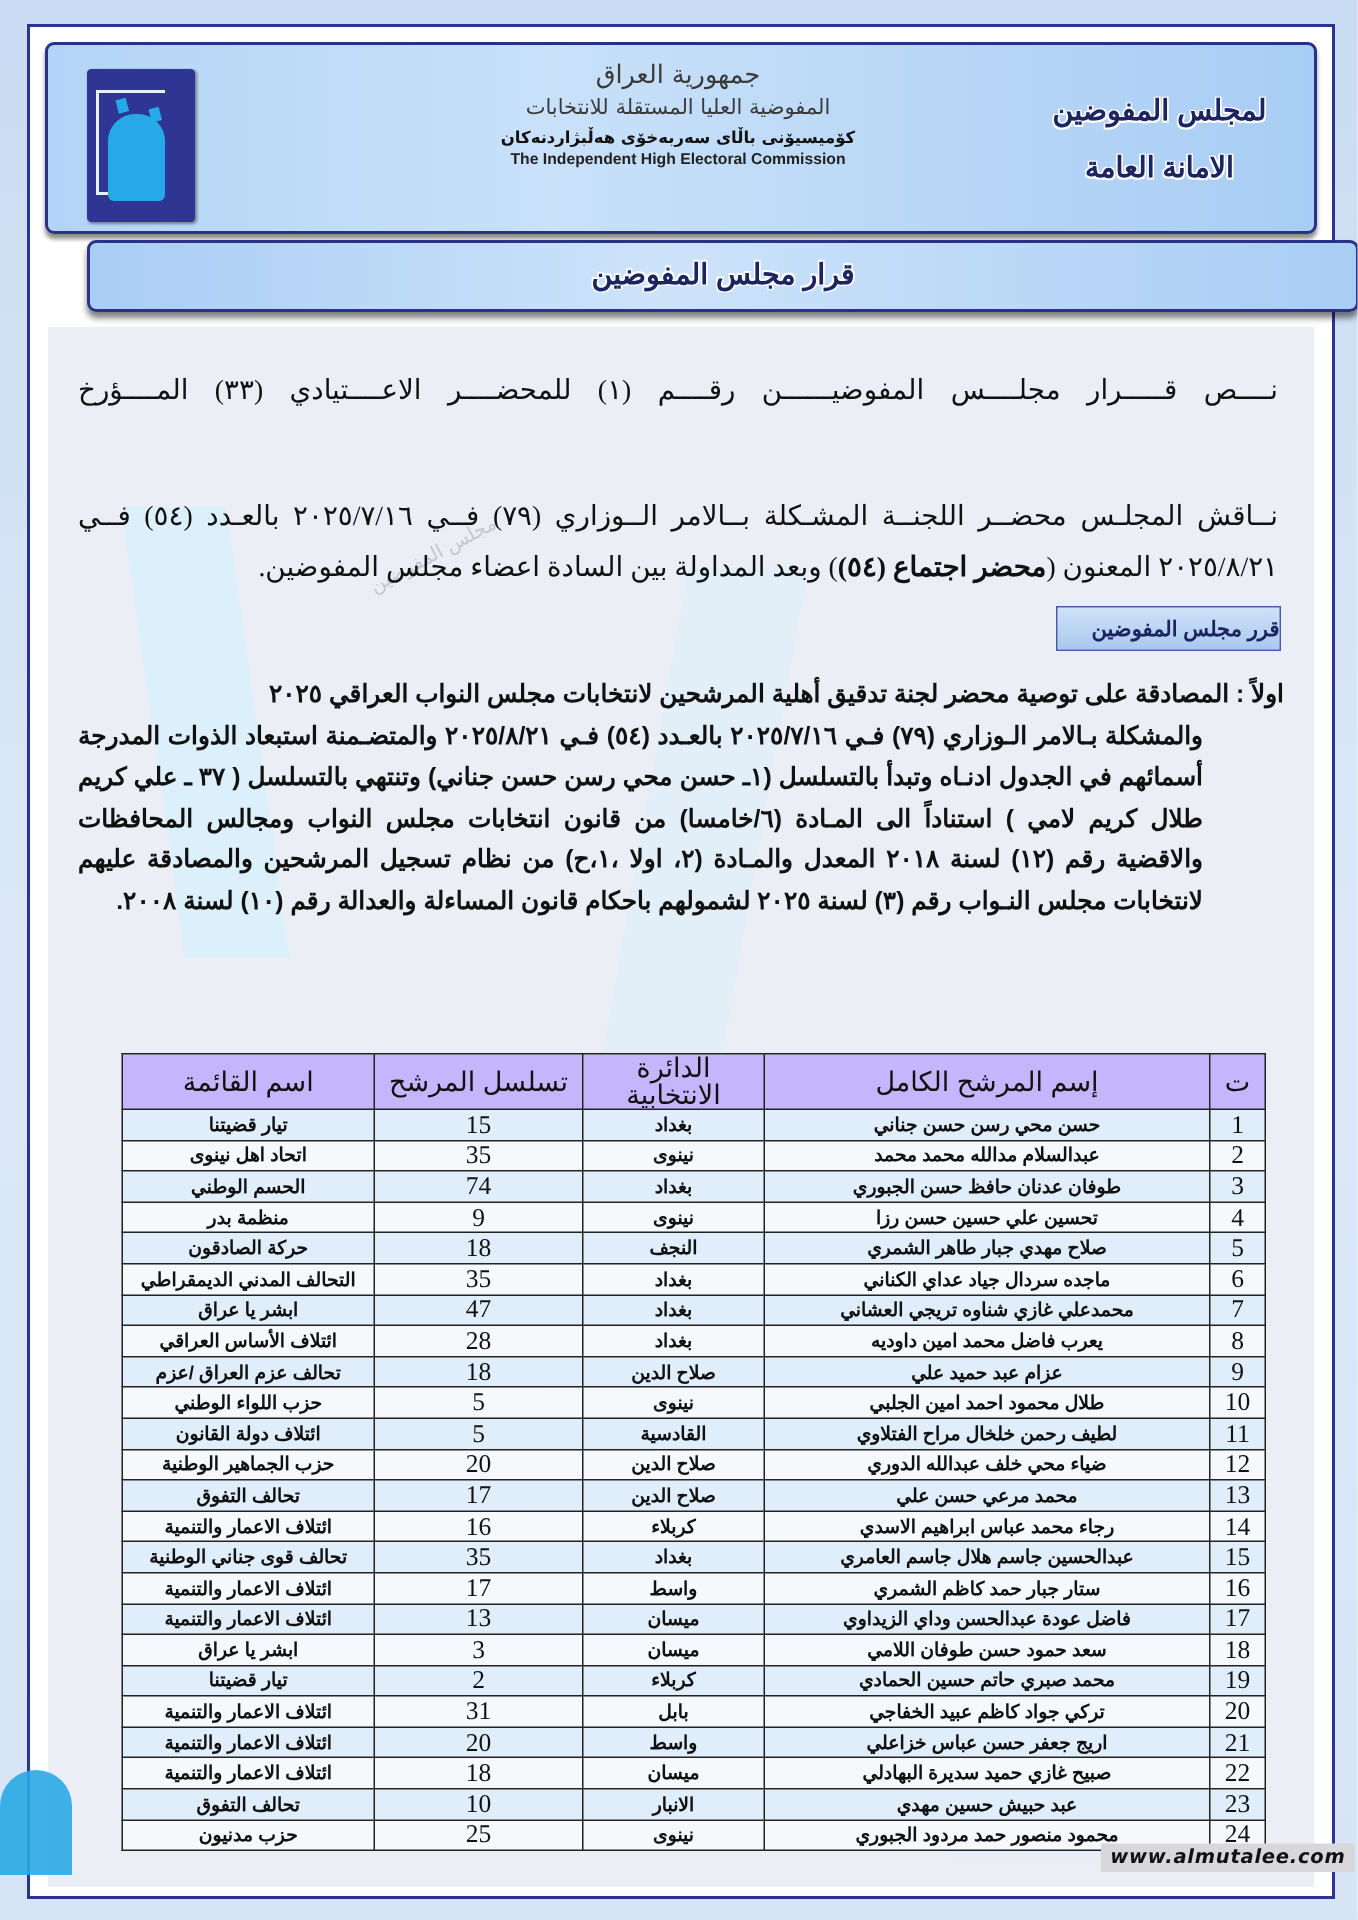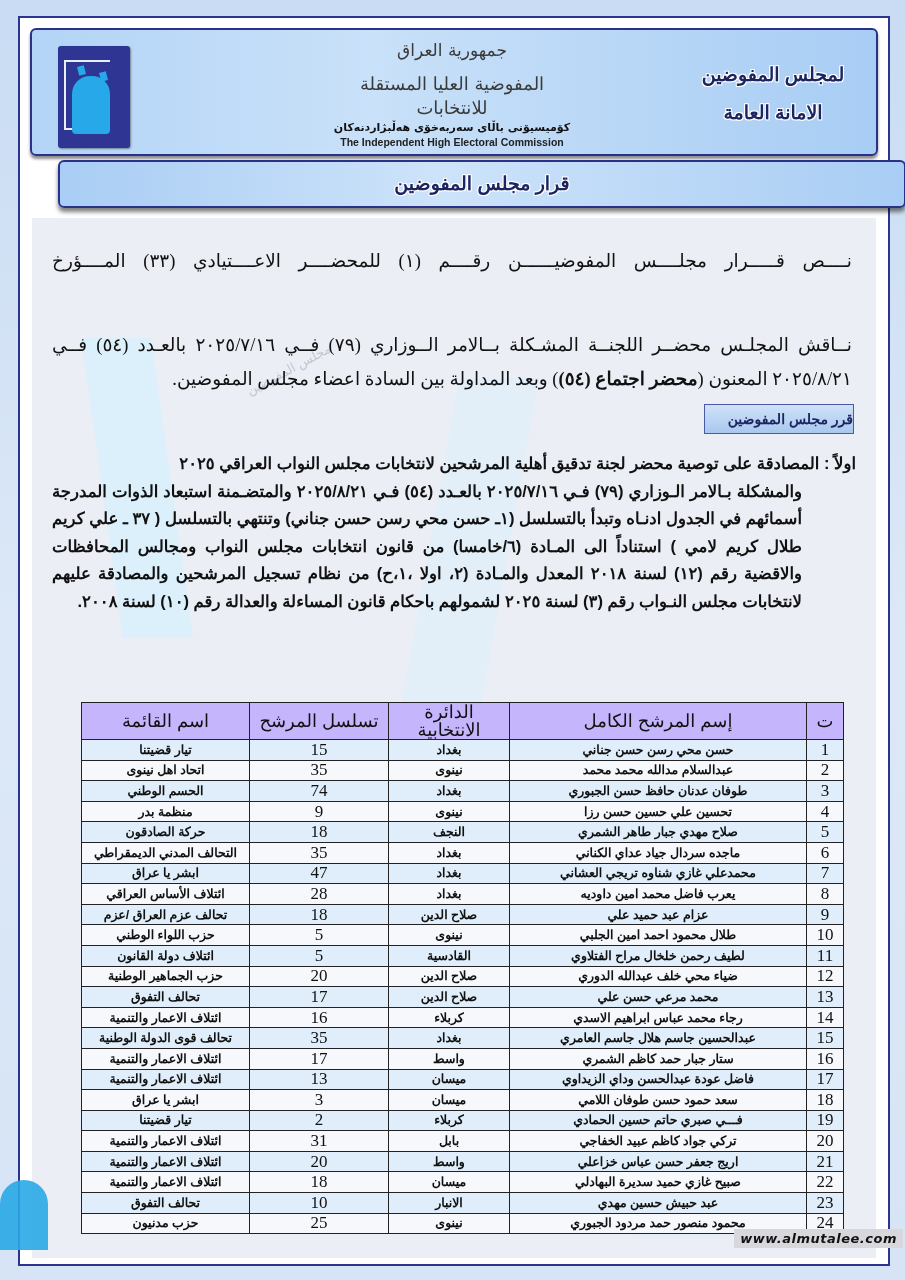--- a/index.html
+++ b/index.html
@@ -29,21 +29,21 @@
     }
     .logo .figure {
       position: absolute; left: 14px; top: 30px; width: 38px; height: 58px;
       background: #27a8e8; border-radius: 18px 18px 4px 4px;
     }
     .logo .ballot {
       position: absolute; width: 7px; height: 9px; background: #27a8e8; transform: rotate(-15deg);
     }
     .emblem { position: absolute; left: 300px; top: 10px; width: 240px; text-align: center; color: #333; }
     .emblem .ar1 { font-family: "DejaVu Serif", serif; font-size: 17px; color: #3a3a3a; line-height: 20px; }
-    .emblem .ar2 { font-family: "DejaVu Serif", serif; font-size: 18px; color: #3a3a3a; line-height: 24px; margin-top: 12px; }
+    .emblem .ar2 { font-family: "DejaVu Serif", serif; font-size: 14px; color: #3a3a3a; line-height: 24px; }
     .emblem .ku { font-size: 11px; font-weight: bold; color: #111; line-height: 16px; }
     .emblem .en { font-family: "Liberation Sans", sans-serif; font-size: 10.5px; color: #222; font-weight: bold; }
     .secretariat {
       position: absolute; right: 28px; top: 26px; width: 150px; text-align: center;
       font-family: "Liberation Sans", sans-serif; font-weight: bold; font-size: 19px;
       color: #1d2560; line-height: 38px;
       text-shadow: 1px 1px 0 #fff, -1px -1px 0 #fff, 1px -1px 0 #fff, -1px 1px 0 #fff;
     }
     .title-bar {
       position: absolute; left: 10px; top: 142px; width: 848px; height: 48px;
@@ -268,21 +268,21 @@
             <td class="name">رجاء محمد عباس ابراهيم الاسدي</td>
             <td class="district">كربلاء</td>
             <td class="seq">16</td>
             <td class="list">ائتلاف الاعمار والتنمية</td>
           </tr>
           <tr>
             <td class="num">15</td>
             <td class="name">عبدالحسين جاسم هلال جاسم العامري</td>
             <td class="district">بغداد</td>
             <td class="seq">35</td>
-            <td class="list">تحالف قوى الدولة الوطنية</td>
+            <td class="list">تحالف قوى جناني الوطنية</td>
           </tr>
           <tr>
             <td class="num">16</td>
             <td class="name">ستار جبار حمد كاظم الشمري</td>
             <td class="district">واسط</td>
             <td class="seq">17</td>
             <td class="list">ائتلاف الاعمار والتنمية</td>
           </tr>
           <tr>
             <td class="num">17</td>
@@ -293,21 +293,21 @@
           </tr>
           <tr>
             <td class="num">18</td>
             <td class="name">سعد حمود حسن طوفان اللامي</td>
             <td class="district">ميسان</td>
             <td class="seq">3</td>
             <td class="list">ابشر يا عراق</td>
           </tr>
           <tr>
             <td class="num">19</td>
-            <td class="name">فـــي صبري حاتم حسين الحمادي</td>
+            <td class="name">محمد صبري حاتم حسين الحمادي</td>
             <td class="district">كربلاء</td>
             <td class="seq">2</td>
             <td class="list">تيار قضيتنا</td>
           </tr>
           <tr>
             <td class="num">20</td>
             <td class="name">تركي جواد كاظم عبيد الخفاجي</td>
             <td class="district">بابل</td>
             <td class="seq">31</td>
             <td class="list">ائتلاف الاعمار والتنمية</td>

